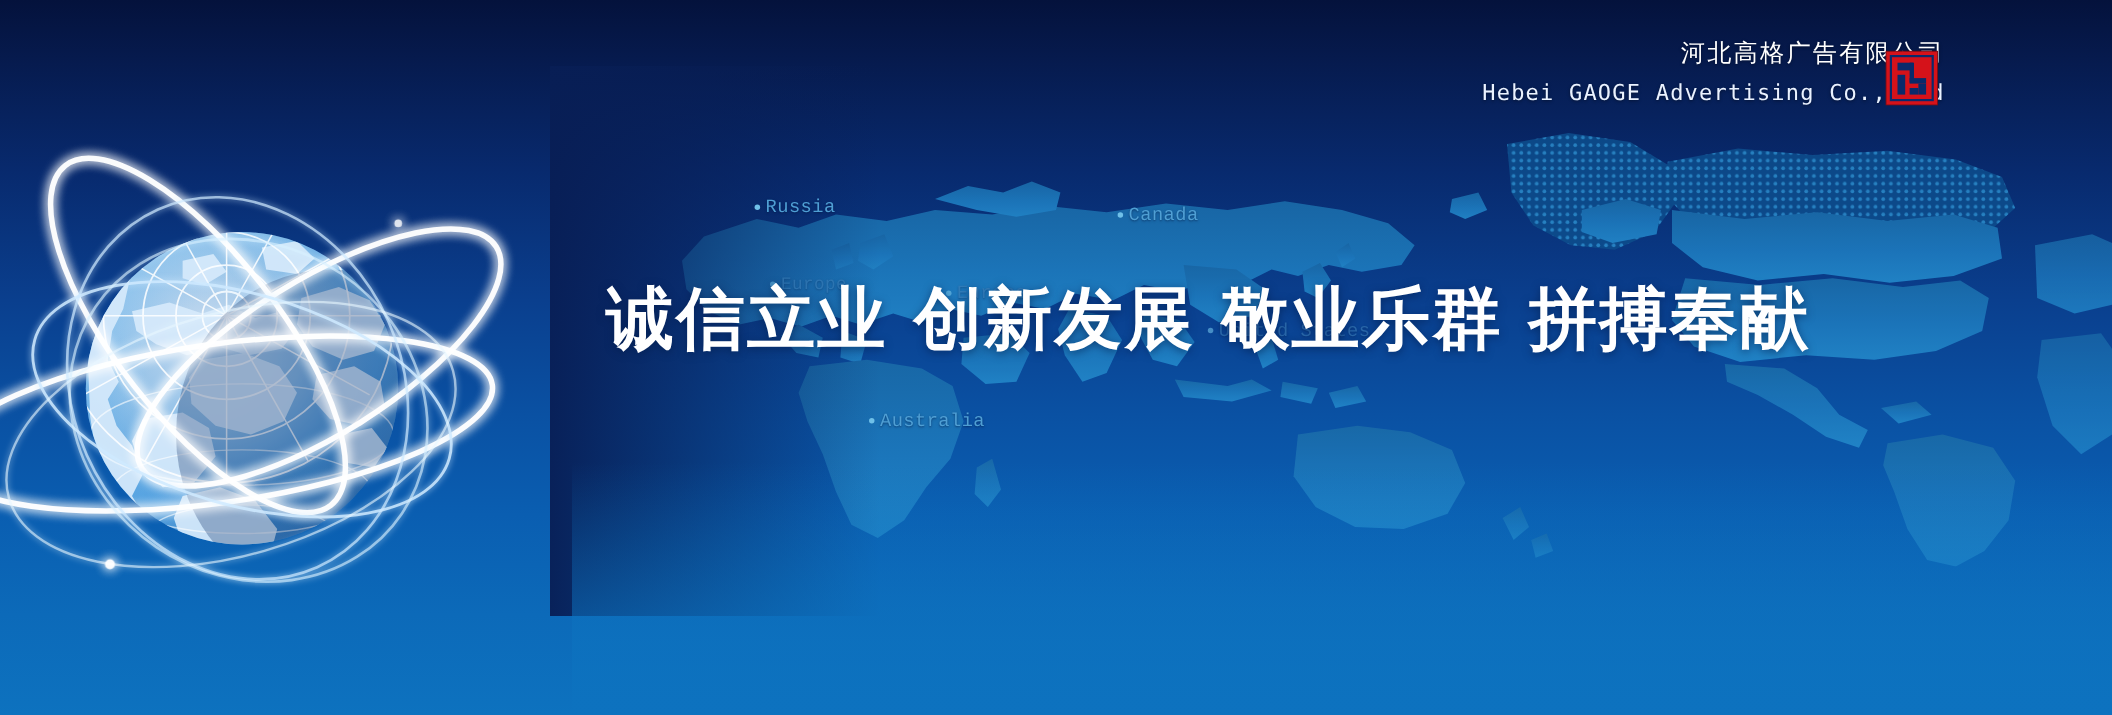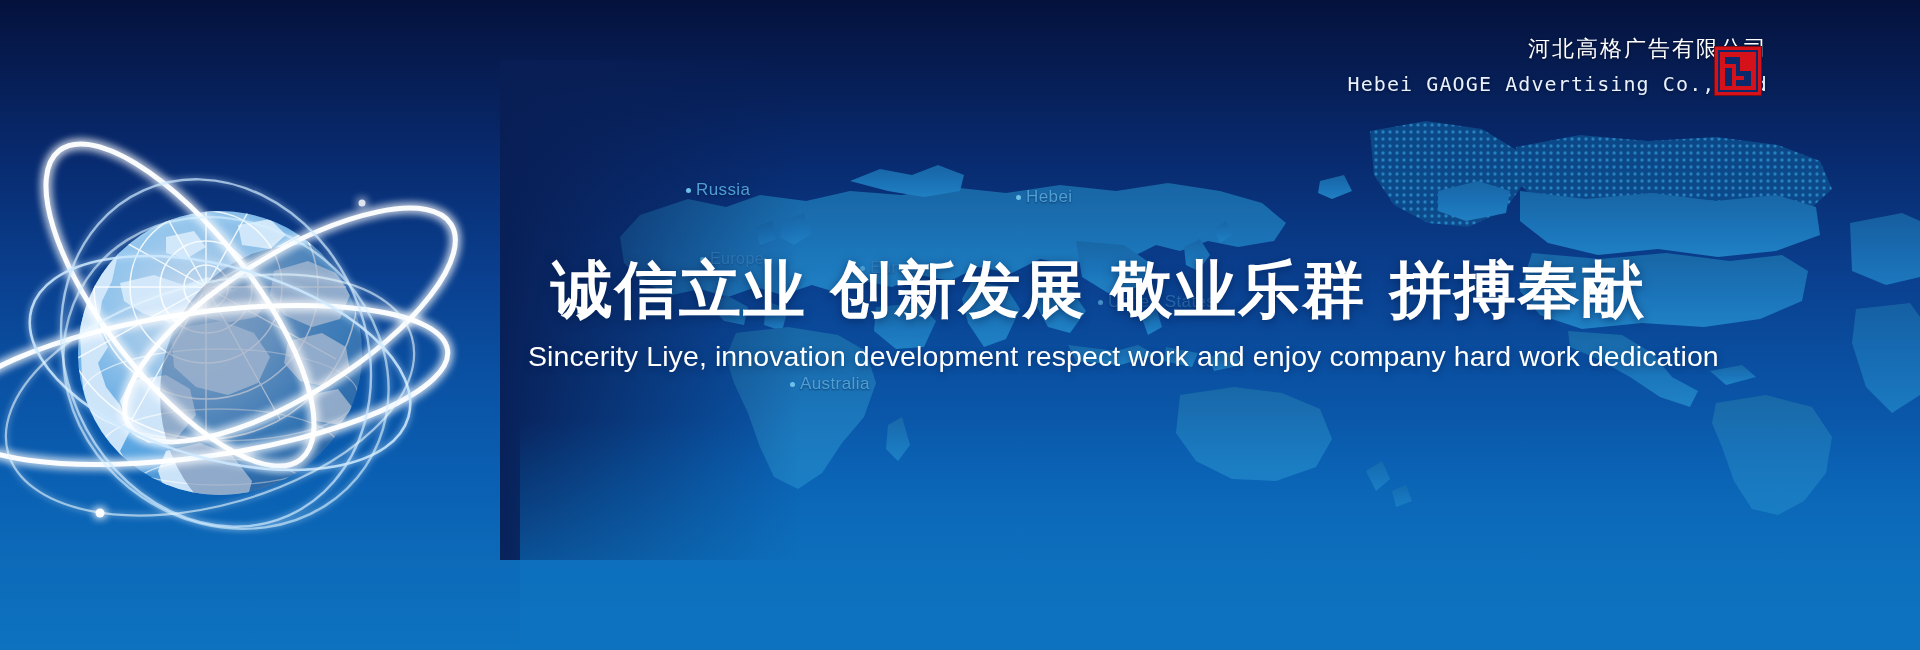--- a/index.html
+++ b/index.html
@@ -53,21 +53,21 @@
     left: 520px; bottom: 0;
     width: 1400px; height: 230px;
     background: linear-gradient(to bottom, rgba(10,90,170,0), rgba(13,114,191,0.92));
     pointer-events: none;
   }
 
   
   .map-label {
     position: absolute;
     color: #4f9fd4;
-    font-family: Liberation Sans, sans-serif;
+    font-family: Liberation Mono, monospace;
     font-size: 17px;
     letter-spacing: 0.4px;
     white-space: nowrap;
     text-shadow: 0 1px 2px rgba(0,20,60,0.55);
     pointer-events: none;
   }
   .map-label .dot {
     display: inline-block;
     width: 5px; height: 5px;
     border-radius: 50%;
@@ -255,21 +255,21 @@
   <div class="map-fade-left"></div>
   <div class="map-fade-bottom"></div>
 
   <div class="map-label lbl-europe">
     <span class="dot"></span><span>Europe</span>
   </div>
   <div class="map-label lbl-russia">
     <span class="dot"></span><span>Russia</span>
   </div>
   <div class="map-label lbl-canada">
-    <span class="dot"></span><span>Hebei</span>
+    <span class="dot"></span><span>Canada</span>
   </div>
   <div class="map-label lbl-china">
     <span class="dot"></span><span>Europe</span>
   </div>
   <div class="map-label lbl-us">
     <span class="dot"></span><span>United States</span>
   </div>
   <div class="map-label lbl-australia">
     <span class="dot"></span><span>Australia</span>
   </div>
@@ -399,15 +399,14 @@
       <rect x="11" y="11" width="14" height="7" fill="#0a2a6b"></rect>
       <rect x="11" y="22" width="7" height="18" fill="#0a2a6b"></rect>
       <rect x="22" y="11" width="4" height="18" fill="#0a2a6b"></rect>
       <rect x="22" y="25" width="15" height="5" fill="#0a2a6b"></rect>
       <rect x="30" y="30" width="7" height="10" fill="#0a2a6b"></rect>
       <rect x="22" y="34" width="8" height="6" fill="#0a2a6b"></rect>
     </svg>
   </div>
 
   <div class="slogan-cn">诚信立业 创新发展 敬业乐群 拼搏奉献</div>
-  <div class="slogan-en">Sincerity Liye, innovation development respect work and enjoy company hard work dedication</div>
 
 </div>
 
 </body></html>

